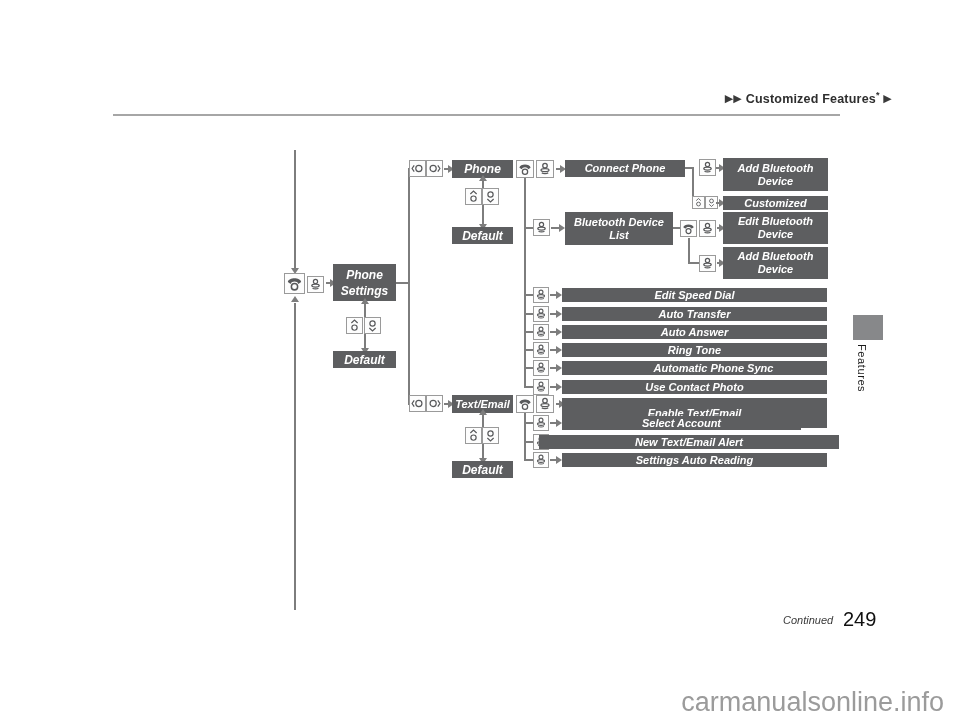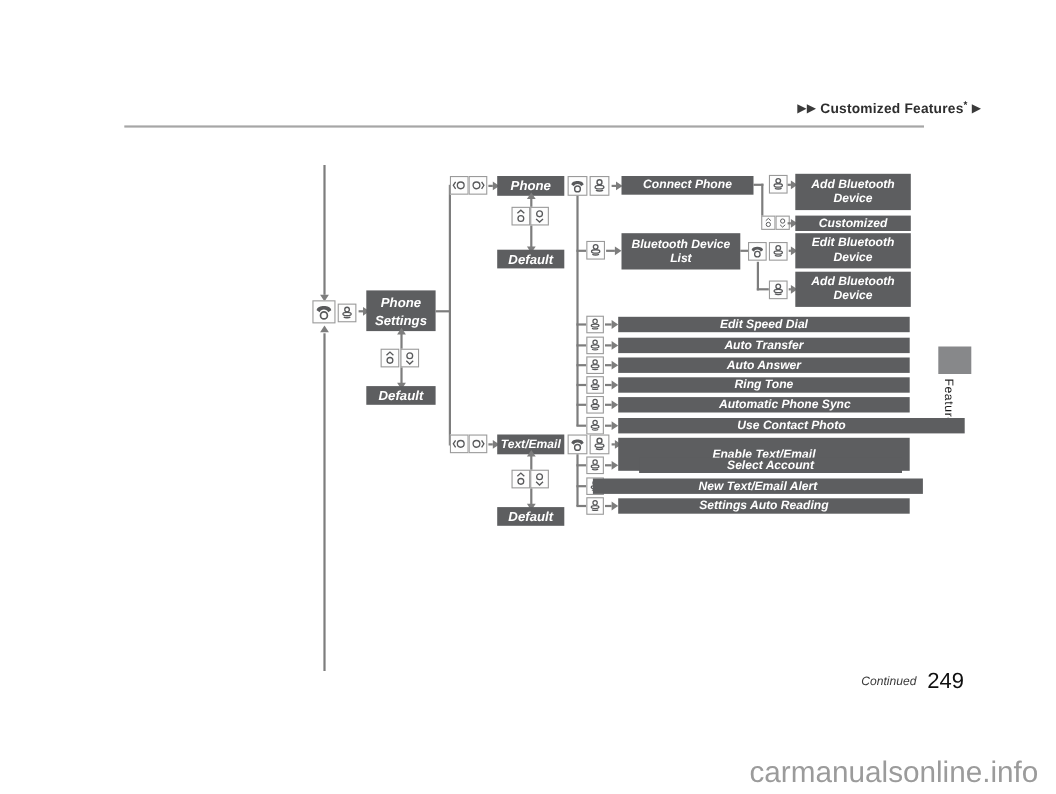--- a/index.html
+++ b/index.html
@@ -263,21 +263,21 @@
   <div class="ar" style="left:550px;top:367px;width:6px;"></div>
   <div class="nd" style="left:562px;top:361px;width:265px;height:14px;padding-left:40px;">Automatic Phone Sync</div>
 
   <div class="hl" style="left:524px;top:386px;width:9px;height:2px;"></div>
   <span class="ic" style="left:533px;top:379px;width:16px;height:16px;">
       <svg viewBox="0 0 20 20">
         <use href="#g-ent"></use>
       </svg>
     </span>
   <div class="ar" style="left:550px;top:386px;width:6px;"></div>
-  <div class="nd" style="left:562px;top:380px;width:315px;height:14px;text-align:center;">Use Contact Photo</div>
+  <div class="nd" style="left:562px;top:380px;width:265px;height:14px;text-align:center;">Use Contact Photo</div>
 
   <span class="ic" style="left:409px;top:395px;width:17px;height:17px;">
       <svg viewBox="0 0 20 20">
         <use href="#g-rotl"></use>
       </svg>
     </span>
   <span class="ic" style="left:426px;top:395px;width:17px;height:17px;">
       <svg viewBox="0 0 20 20">
         <use href="#g-rotr"></use>
       </svg>
@@ -300,21 +300,21 @@
 
   <div class="vl" style="left:524px;top:413px;width:2px;height:47px;"></div>
 
   <div class="hl" style="left:524px;top:422px;width:9px;height:2px;"></div>
   <span class="ic" style="left:533px;top:415px;width:16px;height:16px;">
       <svg viewBox="0 0 20 20">
         <use href="#g-ent"></use>
       </svg>
     </span>
   <div class="ar" style="left:550px;top:422px;width:6px;"></div>
-  <div class="nd" style="left:562px;top:416px;width:239px;height:14px;margin-left:19px;">Select Account</div>
+  <div class="nd" style="left:562px;top:416px;width:239px;height:14px;">Select Account</div>
 
   <div class="hl" style="left:524px;top:441px;width:9px;height:2px;"></div>
   <span class="ic" style="left:533px;top:434px;width:16px;height:16px;">
       <svg viewBox="0 0 20 20">
         <use href="#g-ent"></use>
       </svg>
     </span>
   <div class="ar" style="left:550px;top:441px;width:6px;"></div>
   <div class="nd" style="left:539px;top:435px;width:300px;height:14px;">New Text/Email Alert</div>
 

